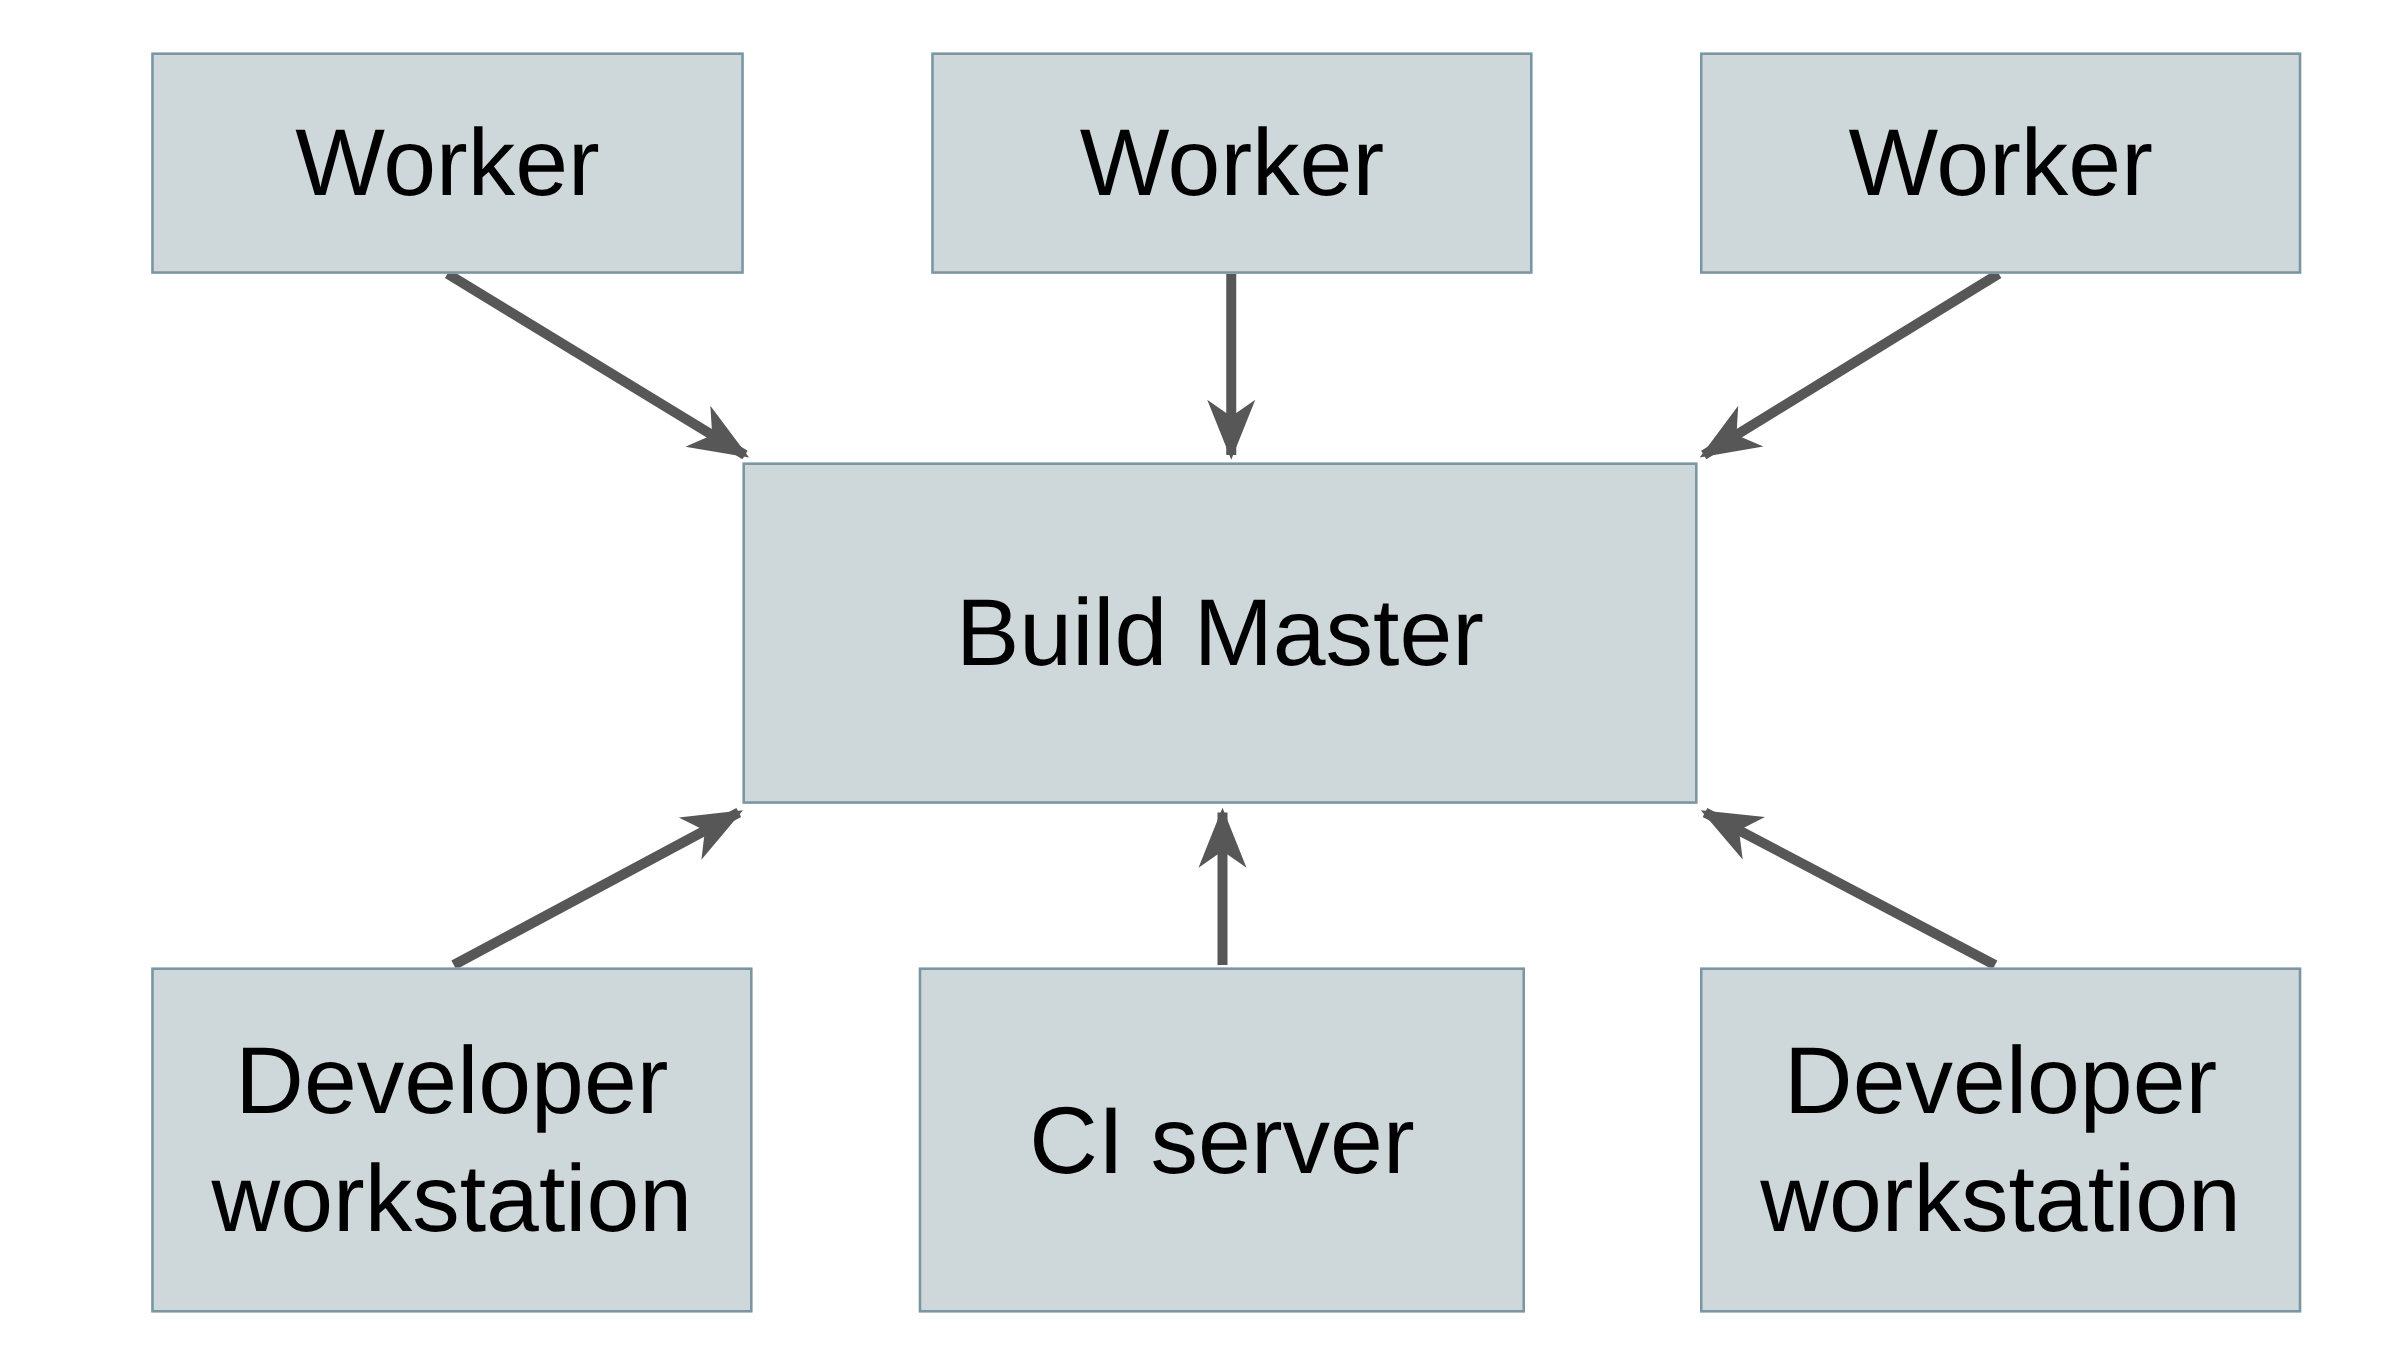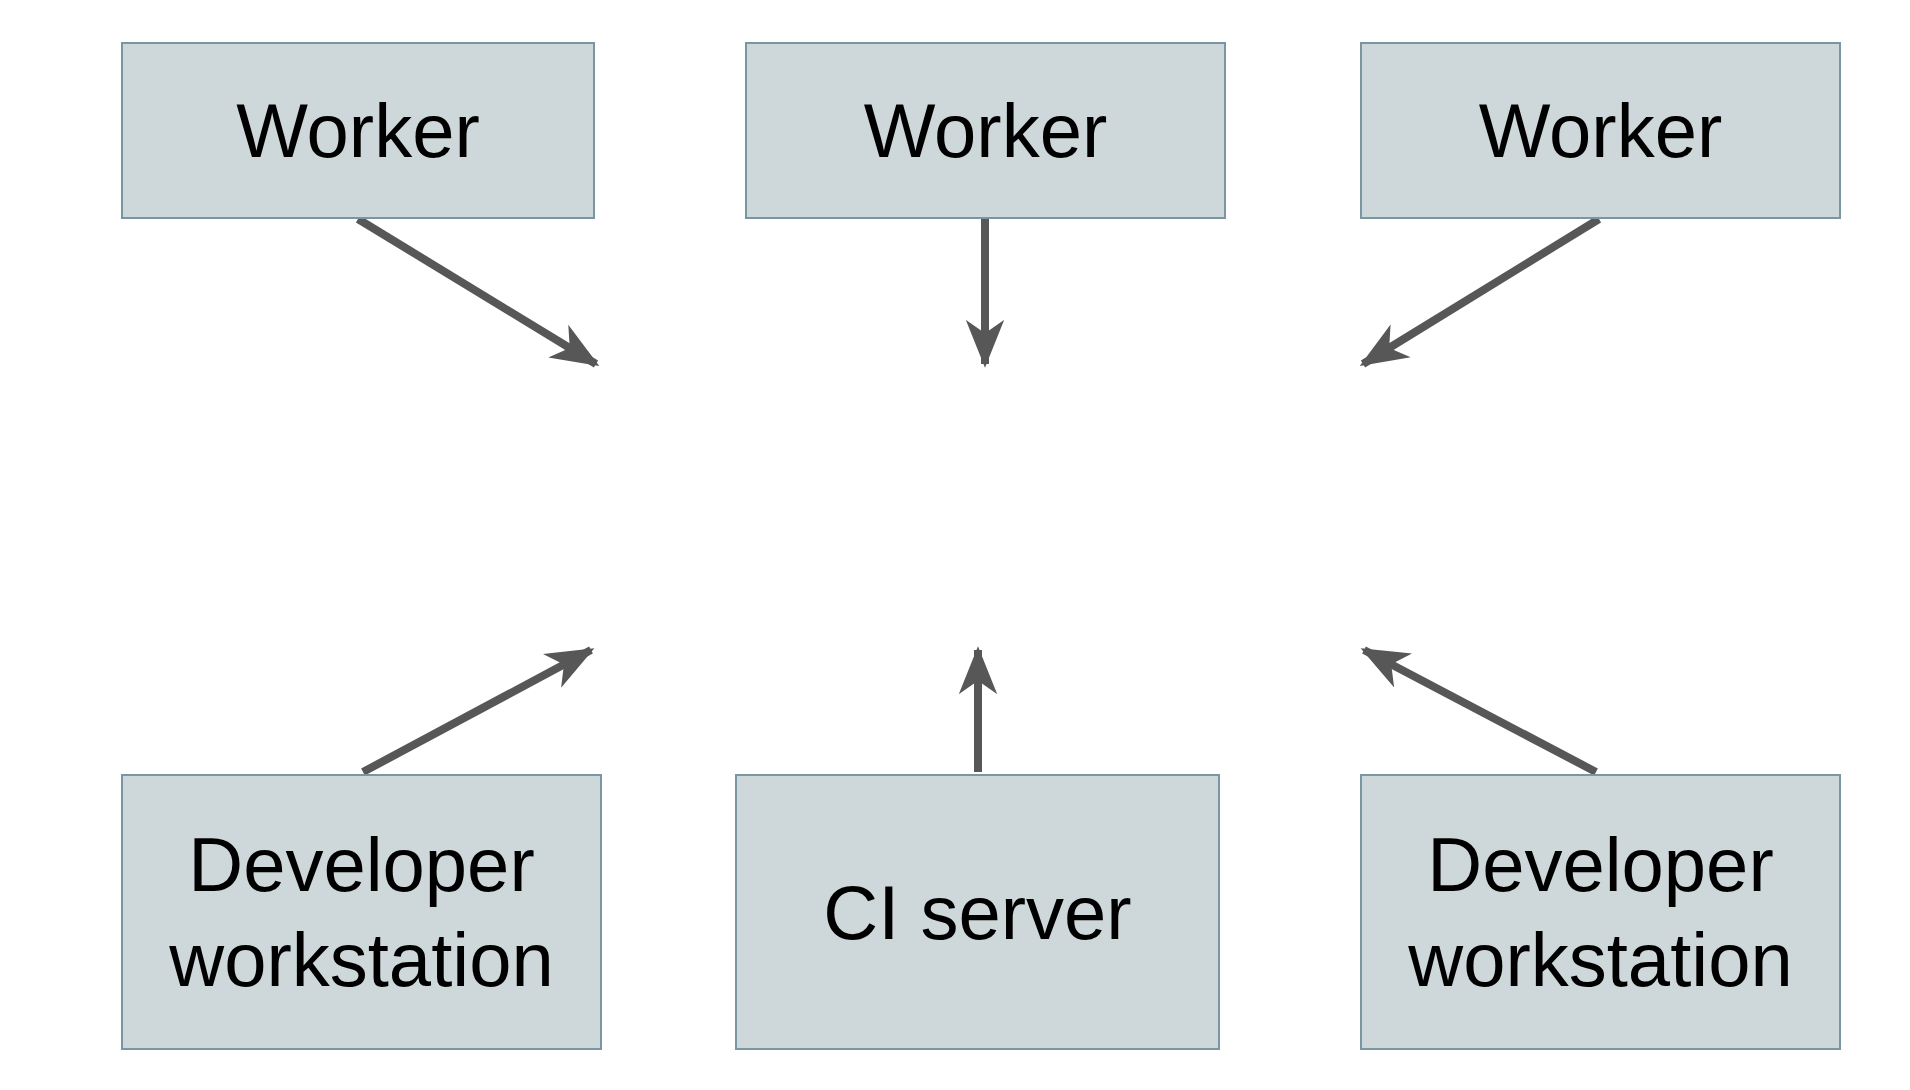--- a/index.html
+++ b/index.html
@@ -73,20 +73,23 @@
   </div>
 
   <div class="node" style="left:745px; top:42px; width:481px; height:177px;">
     <span class="node-label">Worker</span>
   </div>
 
   <div class="node" style="left:1360px; top:42px; width:481px; height:177px;">
     <span class="node-label">Worker</span>
   </div>
 
+  <div class="node" style="left:594px; top:370px; width:764px; height:273px;">
+    <span class="node-label">Build Master</span>
+  </div>
 
   <div class="node" style="left:121px; top:774px; width:481px; height:276px;">
     <span class="node-label">Developer
 workstation</span>
   </div>
 
   <div class="node" style="left:735px; top:774px; width:485px; height:276px;justify-content:center;">
     <span class="node-label">CI server</span>
   </div>
 

